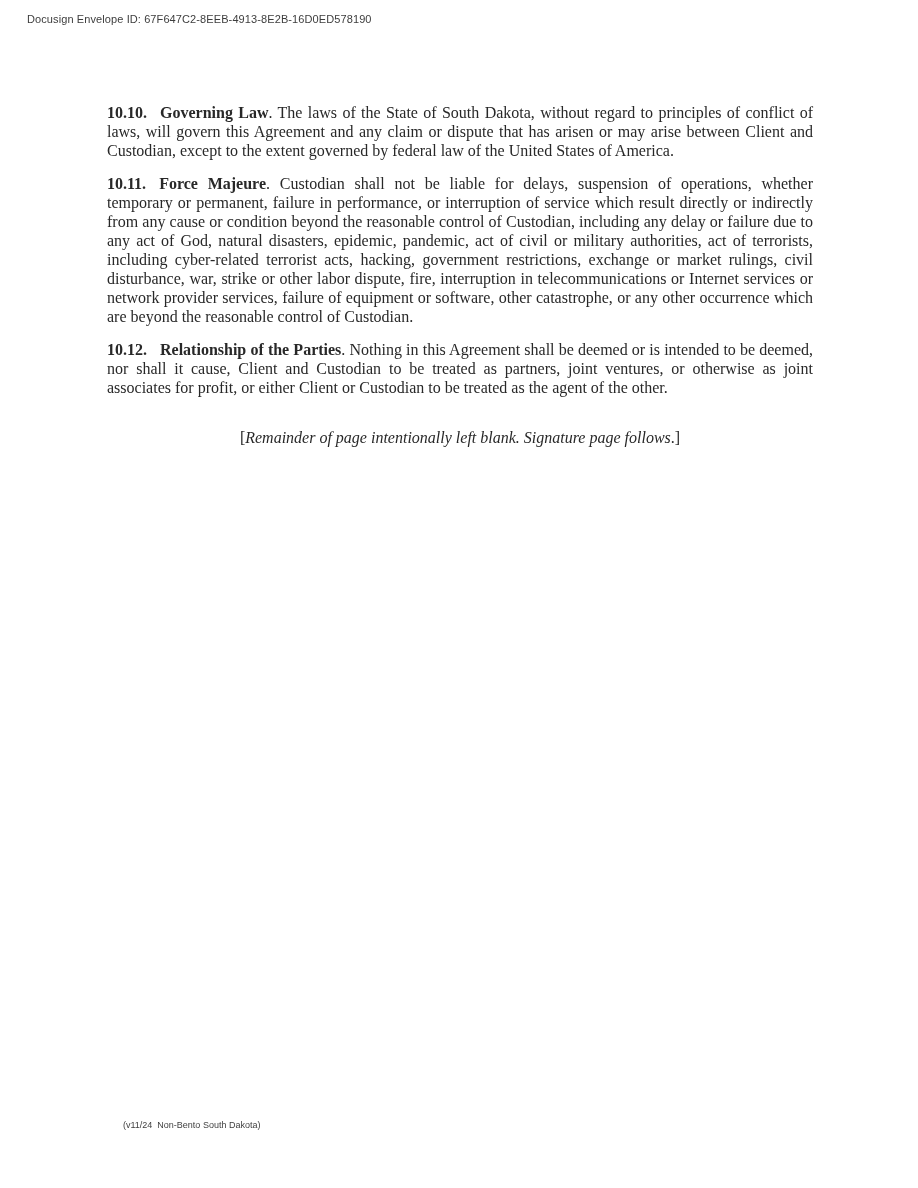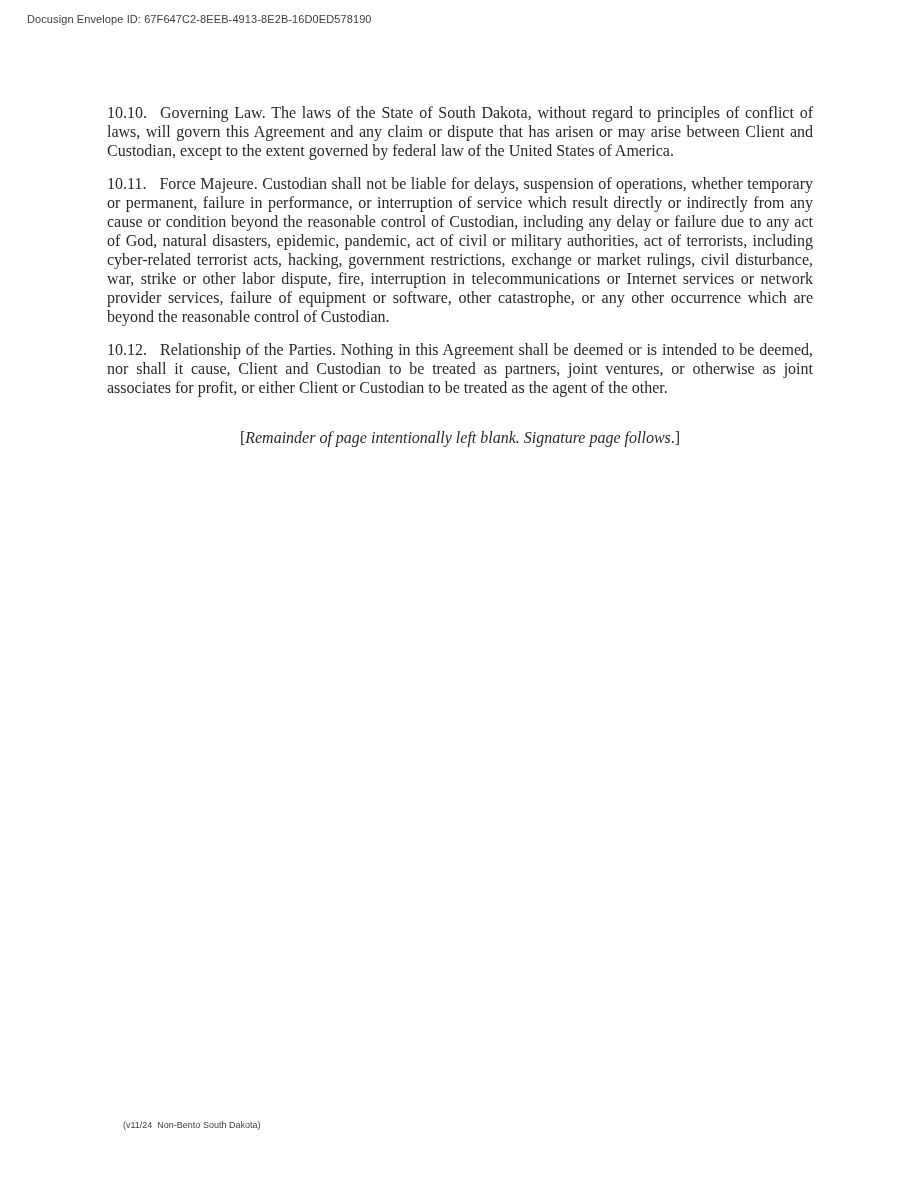--- a/index.html
+++ b/index.html
@@ -30,21 +30,21 @@
     position: absolute;
     left: 107px;
     top: 103px;
     width: 706px;
     font-size: 16px;
     line-height: 19px;
     color: #282828;
     text-align: justify;
   }
   .content p.section { margin: 0 0 14px 0; }
-  .sec-num, .sec-title { font-weight: normal; }
+  .sec-num, .sec-title { font-weight: bold; }
   .sec-tab { display: inline-block; width: 13px; }
   
   .notice {
     margin: 31px 0 0 0;
     text-align: center;
     font-size: 16px;
     color: #282828;
   }
   .notice .it { font-style: italic; text-align: center; }
   

